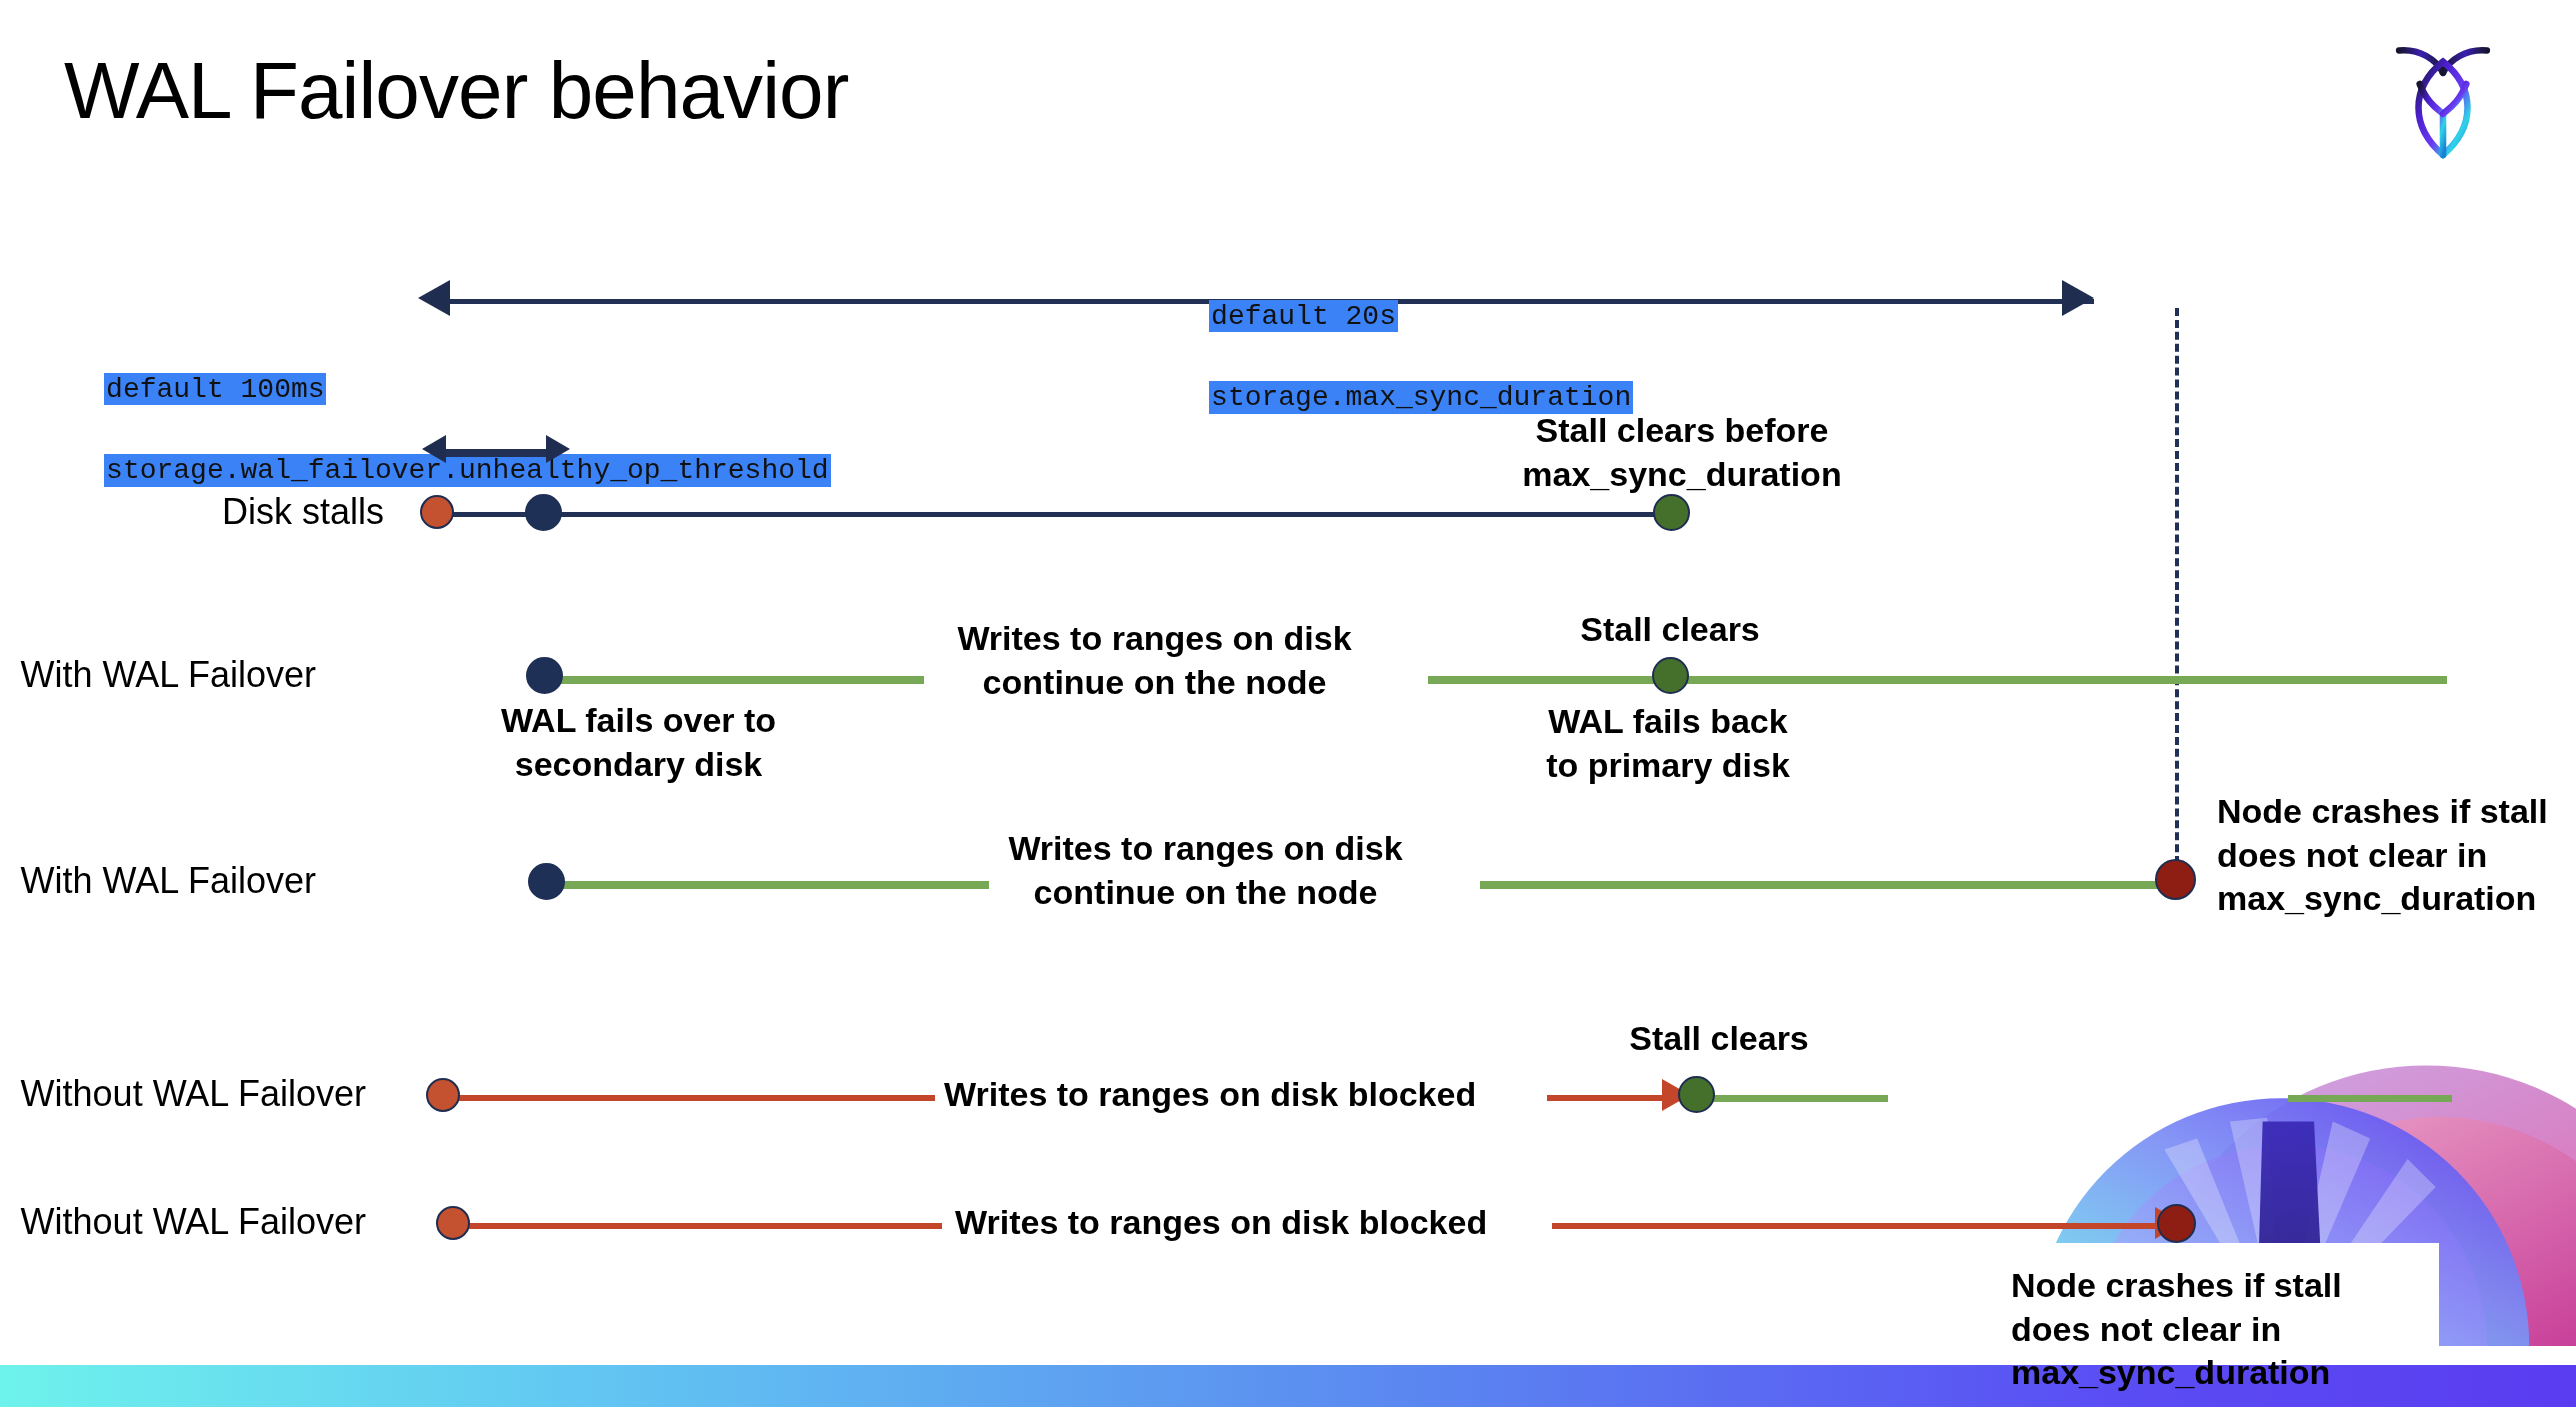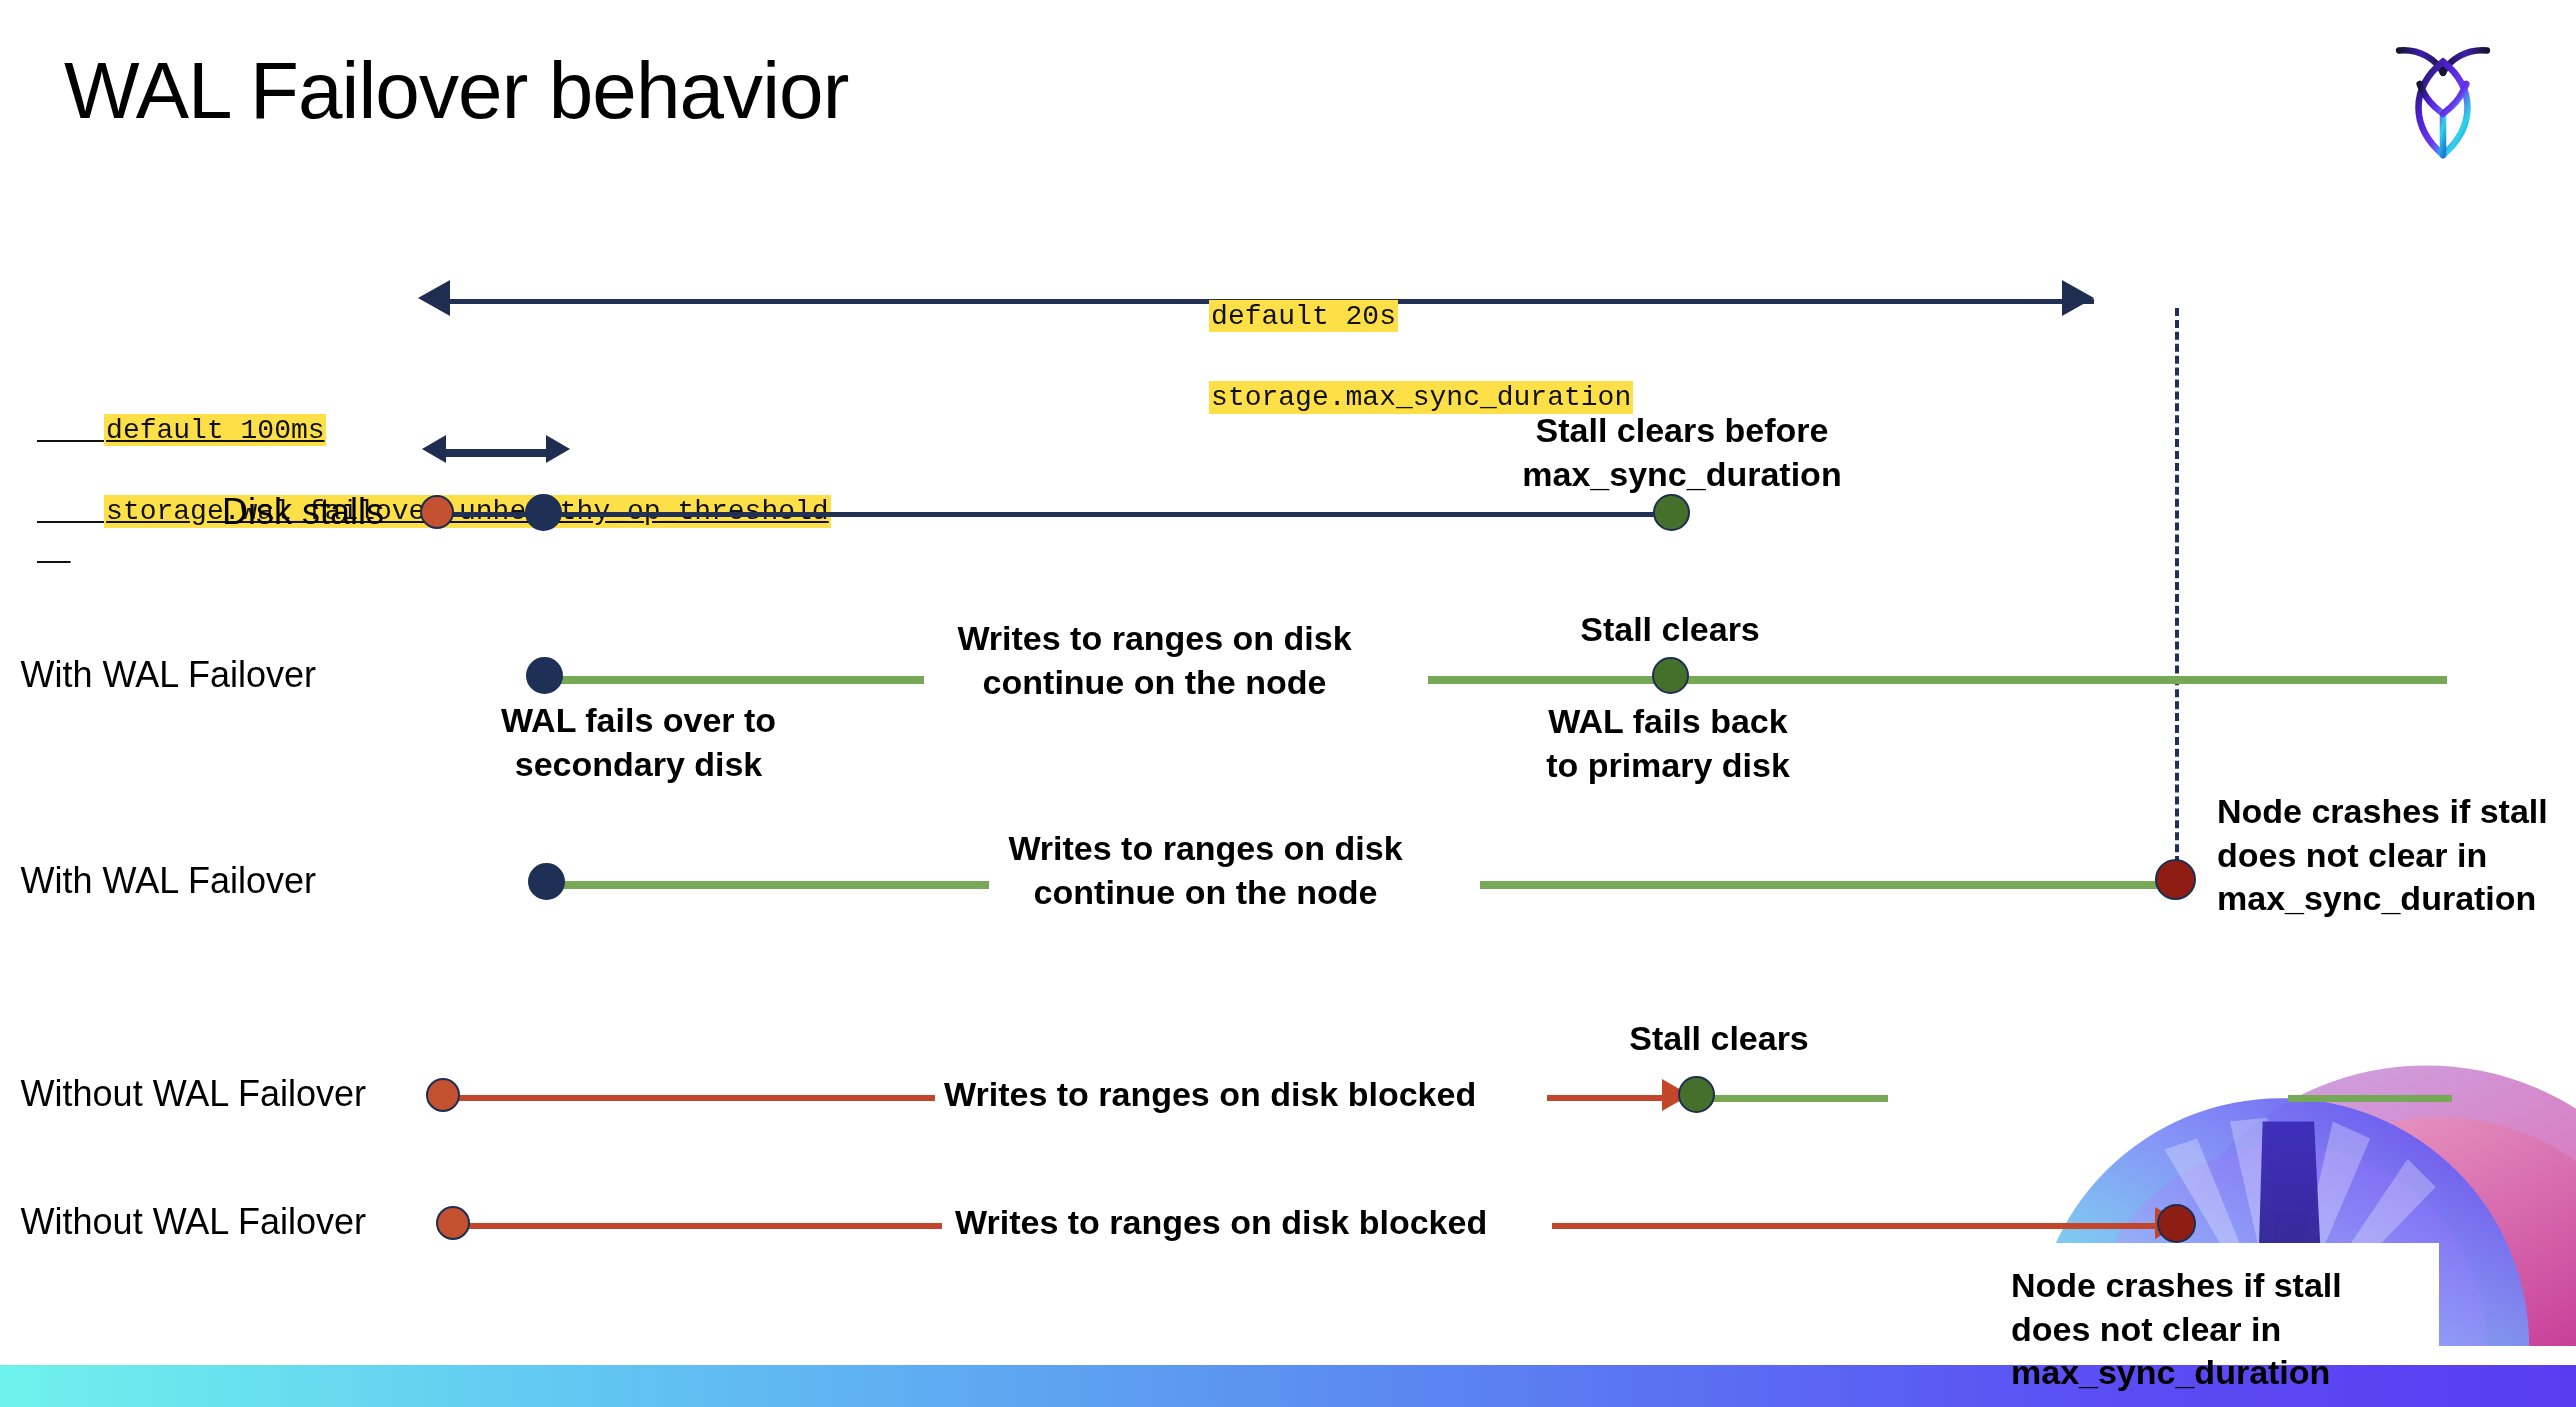--- a/index.html
+++ b/index.html
@@ -72,21 +72,21 @@
 
   .mono {
     position: absolute;
     font-family: "Liberation Mono", "DejaVu Sans Mono", monospace;
     font-size: 28px;
     line-height: 1.45;
     color: #111111;
     white-space: pre;
   }
   .mono span.hl {
-    background: #fde047;
+    background: #3b82f6;
     padding: 0.9px 1.9px;
     text-align: center;
   }
   
   .rowlabel {
     position: absolute;
     font-size: 36px;
     color: #000000;
     white-space: nowrap;
   }
@@ -233,21 +233,21 @@
   <div class="ah left-navy" style="left:418px; top:280px;"></div>
   <div class="ah right-navy" style="left:2062px; top:280px;"></div>
 
   <div class="mono" style="left:1142px; top:256px;">
     <span class="hl">default 20s</span><br>
     <span class="hl">storage.max_sync_duration</span>
   </div>
 
   <div class="vdash" style="left:2175px; top:308px; height:568px;"></div>
 
-  <div class="mono" style="left:37px; top:370px;text-decoration:underline;">
+  <div class="mono" style="left:37px; top:329px;">
     <span class="hl">default 100ms</span><br>
     <span class="hl">storage.wal_failover.unhealthy_op_threshold</span>
   </div>
 
   <div class="line navy" style="left:444px; top:449px; width:108px; border-top-width:8.4px;"></div>
   <div class="ah left-navy-sm" style="left:422px; top:435px;"></div>
   <div class="ah right-navy-sm" style="left:546px; top:435px;"></div>
 
   <div class="rowlabel" style="left:222px; top:491px;">Disk stalls</div>
 

